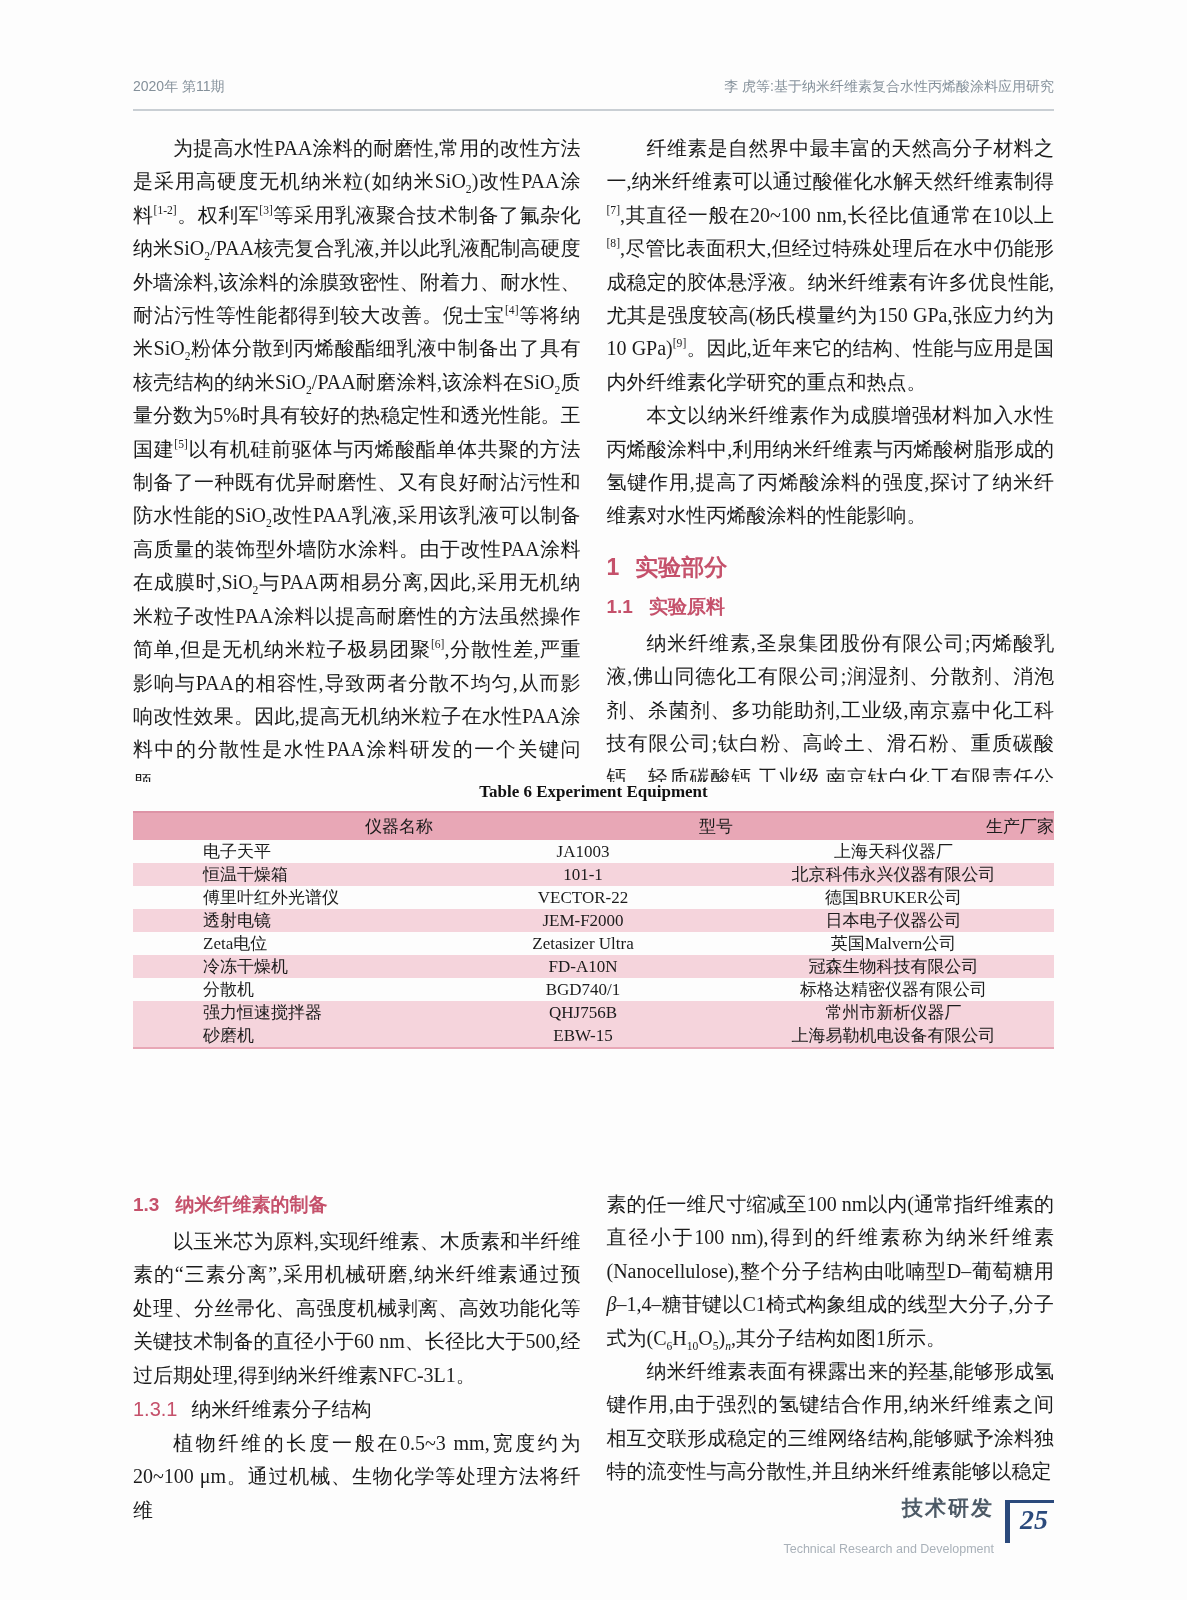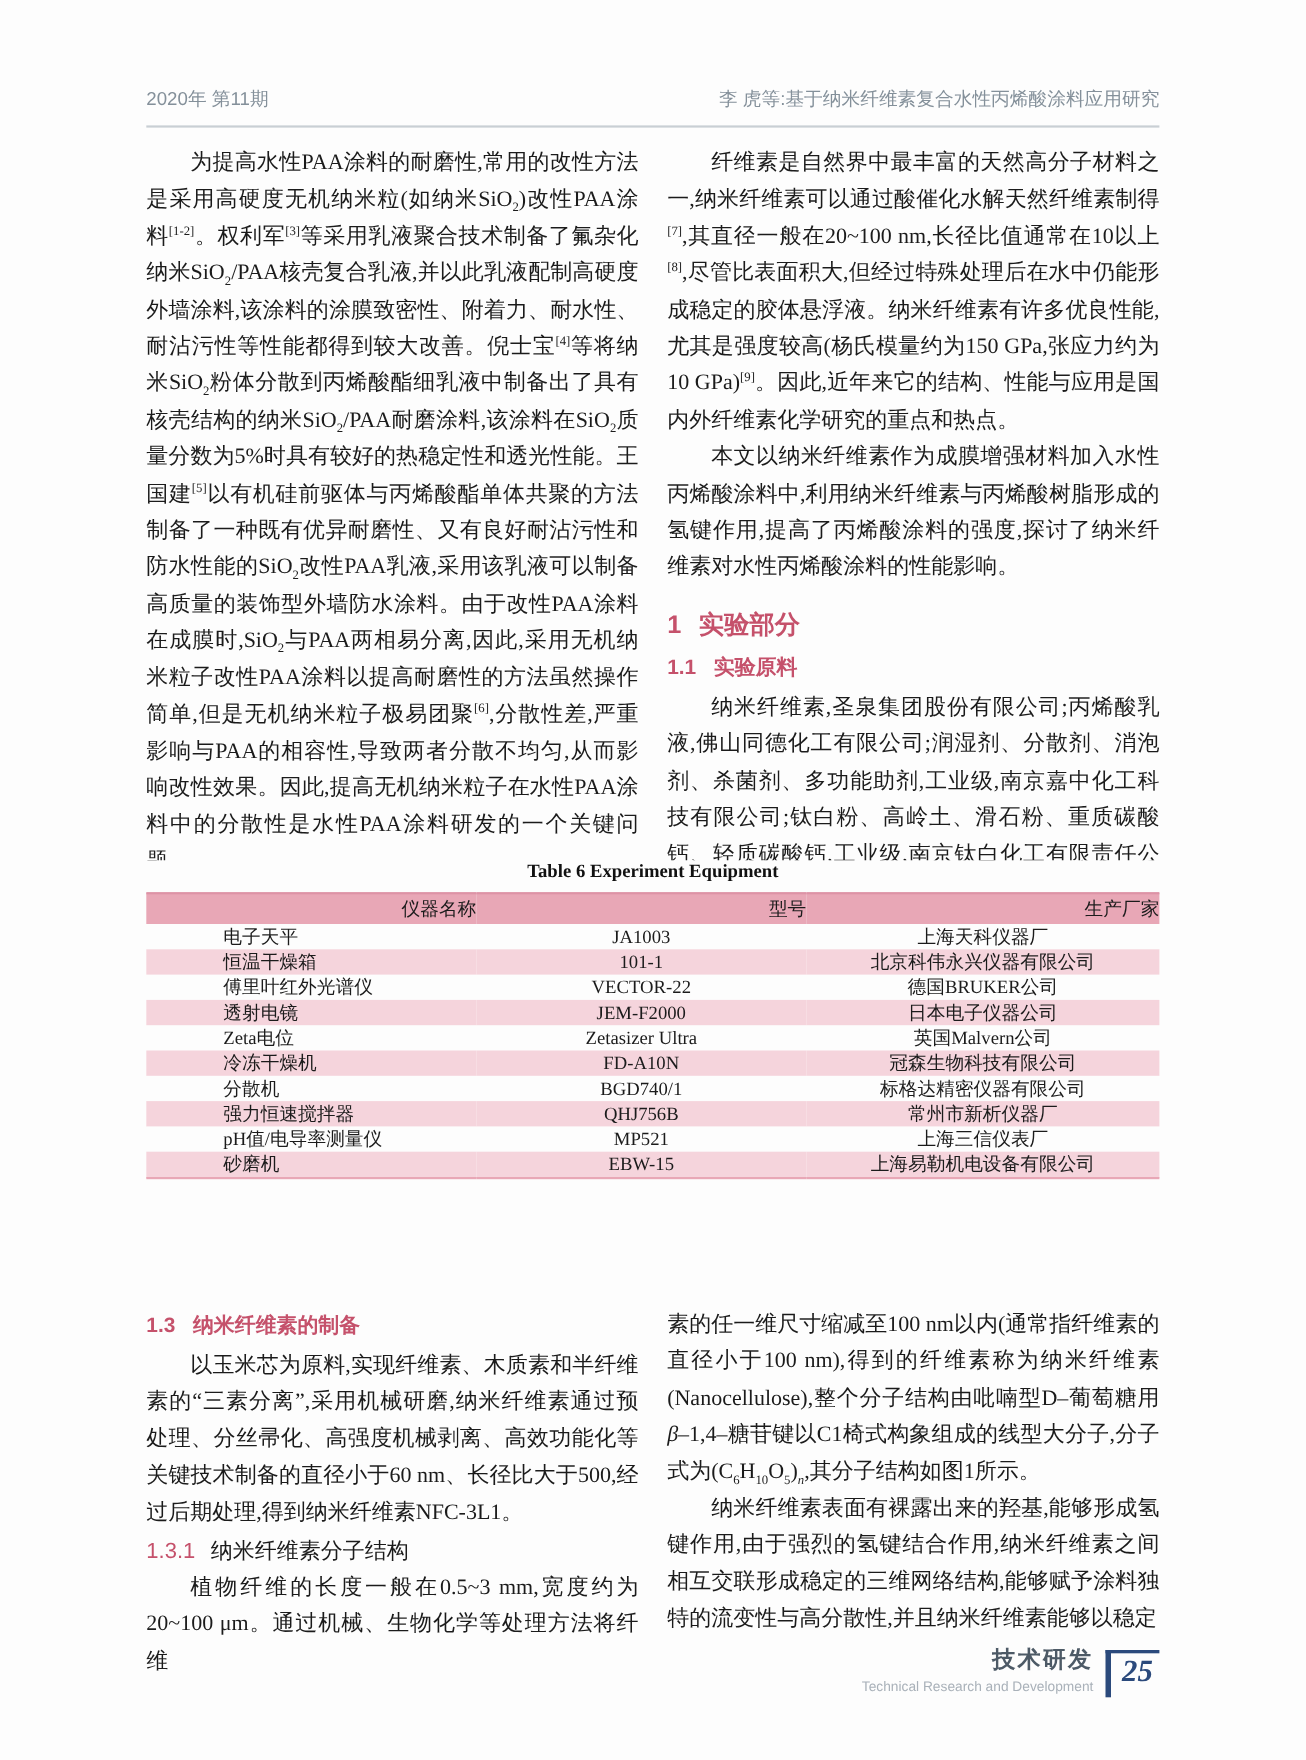--- a/index.html
+++ b/index.html
@@ -12,21 +12,21 @@
     font-family: "Liberation Serif", "DejaVu Serif", serif;
     color: #1b1b1b;
     overflow: hidden;
   }
   
   .page-header {
     position: absolute;
     top: 78px; left: 133px; width: 921px;
     display: flex; justify-content: space-between; align-items: flex-end;
     font-family: "Liberation Sans", "DejaVu Sans", sans-serif;
-    font-size: 17px;
+    font-size: 14px;
     color: #84909a;
     padding-bottom: 13px;
     border-bottom: 2px solid #c9cfd4;
   }
   
   .cols {
     position: absolute; left: 133px; width: 921px;
     display: flex; gap: 26px; overflow: hidden;
   }
   .cols-top { top: 132px; height: 650px; }
@@ -102,21 +102,21 @@
     position: absolute; top: 1487px; right: 133px;
     display: flex; align-items: flex-start;
   }
   .f-text { text-align: right; margin-right: 11px; padding-top: 7px; }
   .f-zh {
     font-family: "Liberation Sans", "DejaVu Sans", sans-serif;
     font-weight: bold; font-size: 21px; color: #4d5a66; letter-spacing: 2px;
   }
   .f-en {
     font-family: "Liberation Sans", "DejaVu Sans", sans-serif;
-    font-size: 12.5px; color: #a9b1b9; margin-top: 4px;
+    font-size: 12.5px; color: #a9b1b9; margin-top: 20px;
   }
   .f-emblem {
     margin-top: 13px;
     border-top: 3px solid var(--footer-navy, #2b4a7c);
     border-left: 5px solid var(--footer-navy, #2b4a7c);
     padding: 1px 6px 7px 10px;
     min-width: 44px;
   }
   .f-num {
     font-family: "Liberation Serif", "DejaVu Serif", serif;
@@ -196,25 +196,20 @@
         <tr>
           <td>分散机</td>
           <td>BGD740/1</td>
           <td>标格达精密仪器有限公司</td>
         </tr>
         <tr class="stripe">
           <td>强力恒速搅拌器</td>
           <td>QHJ756B</td>
           <td>常州市新析仪器厂</td>
         </tr>
-        <tr>
-          <td>pH值/电导率测量仪</td>
-          <td>MP521</td>
-          <td>上海三信仪表厂</td>
-        </tr>
         <tr class="stripe">
           <td>砂磨机</td>
           <td>EBW-15</td>
           <td>上海易勒机电设备有限公司</td>
         </tr>
       </tbody>
     </table>
   </div>
 
   <div class="cols cols-bottom">

